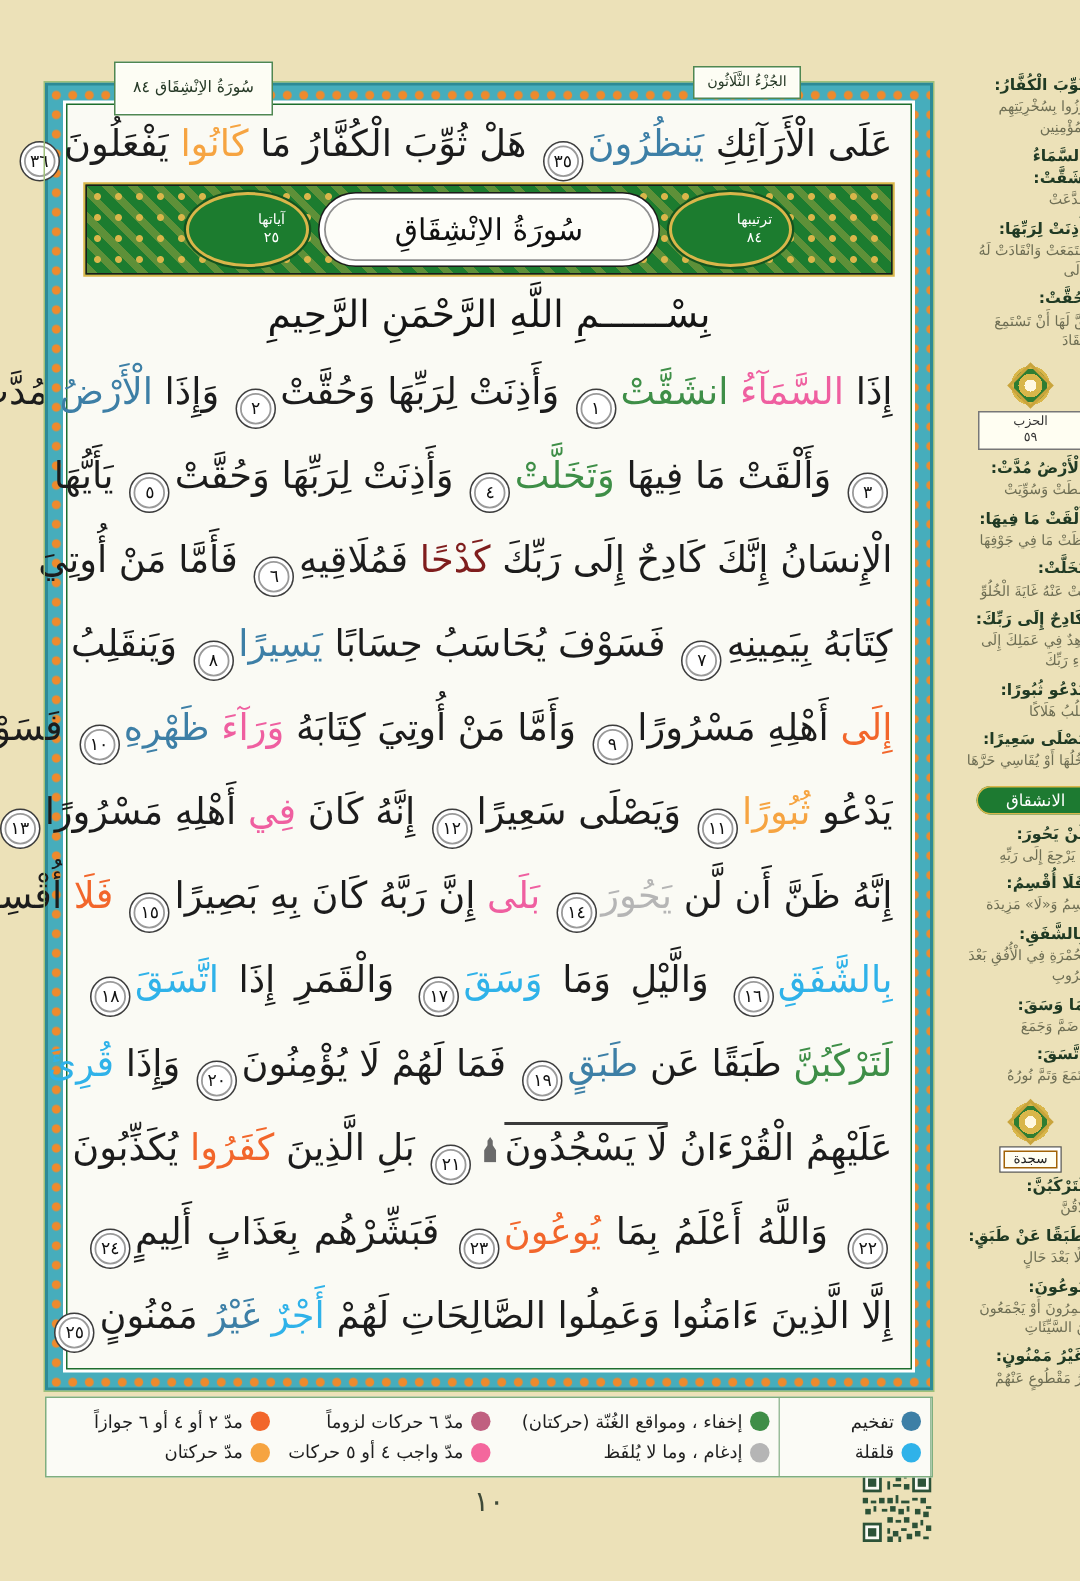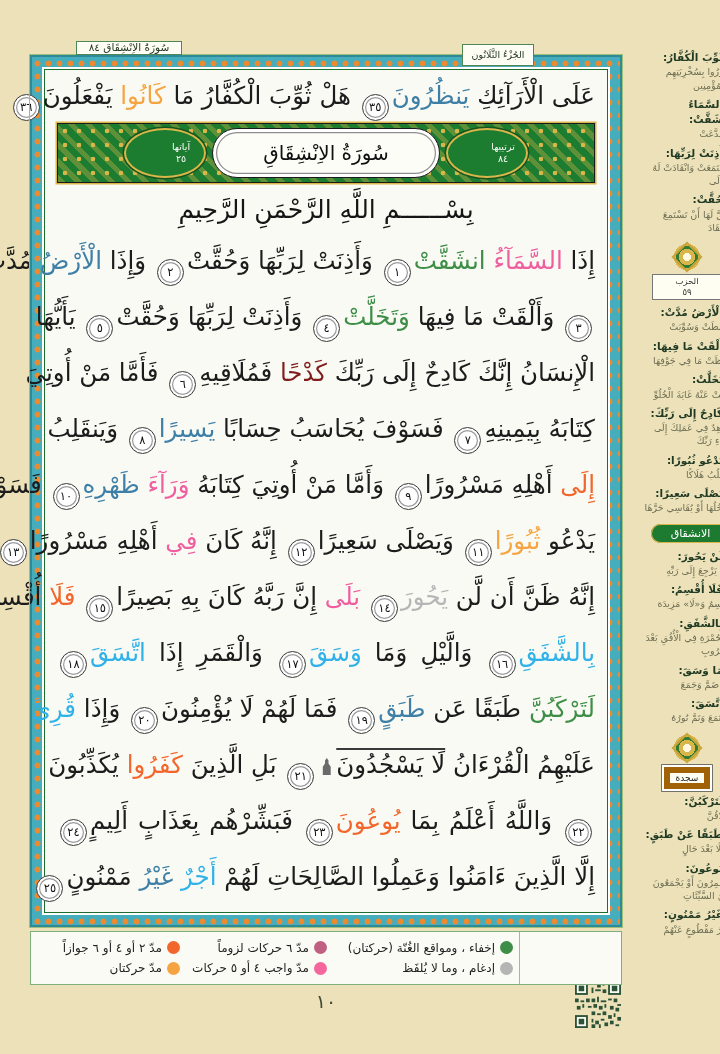--- a/index.html
+++ b/index.html
@@ -8,21 +8,21 @@
     background:#ece1b8;
     font-family:"DejaVu Sans",sans-serif;
   }
   
   .tab{
     position:absolute;background:#fdfdf4;border:1px solid #4f8752;
     box-shadow:0 0 0 1px #fff inset;color:#273a27;text-align:center;
     font-size:10px;line-height:1.1;display:flex;align-items:center;justify-content:center;
     direction:rtl;z-index:5;padding:2px 4px;box-sizing:border-box;
   }
-  .tab-left{left:76px;top:41px;width:106px;height:14px;font-size:10.5px;}
+  .tab-left{left:76px;top:41px;width:106px;height:36px;font-size:10.5px;}
   .tab-right{left:462px;top:44px;width:72px;height:22px;font-size:9.5px;}
   
   .frame{
     position:absolute;left:30px;top:55px;width:592px;height:872px;box-sizing:border-box;
     background-color:#46adbc;
     background-image:radial-gradient(circle,#ee8a2d 2.6px,rgba(0,0,0,0) 3.3px);
     background-size:11px 13px;
     border:2px solid #2d8a96;outline:1px solid #9ec07a;
     padding:12px;
   }
@@ -106,21 +106,21 @@
     background:#1d7a31;color:#fff;font-size:11px;text-align:center;
     border-radius:10px 2px 2px 10px;padding:3px 6px;margin:4px 0;width:78%;
     box-shadow:0 0 0 1px #d9b64a inset;
   }
   .m-center{display:flex;flex-direction:column;align-items:center;gap:2px;margin:3px 0;}
   .orn{width:30px;height:30px;border-radius:50%;position:relative;
     background:radial-gradient(circle,#fff8e0 0 4px,#d9b64a 4px 8px,#2e7d32 8px 11px,#d9b64a 11px 13px,rgba(0,0,0,0) 13px);}
   .orn::before{content:"";position:absolute;inset:4px;border:2px solid #c9a43c;transform:rotate(45deg);}
   .m-box{border:1px solid #777;background:#fffef2;font-size:8.5px;color:#333;text-align:center;
     padding:1px 22px;line-height:1.3;}
-  .m-badge{border:6px solid #a16207;box-shadow:0 0 0 2px #fff,0 0 0 2.8px #555;background:#fffef2;
+  .m-badge{border:1px solid #a16207;box-shadow:0 0 0 2px #fff,0 0 0 2.8px #555;background:#fffef2;
     font-size:9px;color:#222;padding:0 6px;margin-top:2px;}
   
   .page-number{
     position:absolute;left:30px;top:990px;width:592px;text-align:center;
     font-size:19px;color:#3f4a38;direction:rtl;
   }
   .qr{position:absolute;left:575px;top:982px;width:46px;height:46px;}
 </style>
 </head>
 <body>
@@ -189,20 +189,30 @@
       </div>
     </div>
   <div class="legend-sec sec-mid" id="legend-middle">
       <span class="legend-item">
         <span class="dot" style="background: rgb(62, 142, 71);"></span>
         <span>إخفاء ، ومواقع الغُنّة (حركتان)</span>
       </span>
       <span class="legend-item">
         <span class="dot" style="background: rgb(181, 181, 181);"></span>
         <span>إدغام ، وما لا يُلفَظ</span>
+      </span>
+    </div>
+  <div class="legend-sec sec-left" id="legend-left">
+      <span class="legend-item">
+        <span class="dot" style="background: rgb(61, 127, 166);"></span>
+        <span>تفخيم</span>
+      </span>
+      <span class="legend-item">
+        <span class="dot" style="background: rgb(47, 178, 233);"></span>
+        <span>قلقلة</span>
       </span>
     </div>
 </div>
 
 <div class="margin-col" id="margin-list">
     <div class="mnote">
       <div class="term"><span class="sq"></span>ثُوِّبَ الْكُفَّارُ:</div>
       <div class="meaning">جُوزُوا بِسُخْرِيَتِهِم بِالْمُؤْمِنِين</div>
     </div>
     <div class="mnote">

